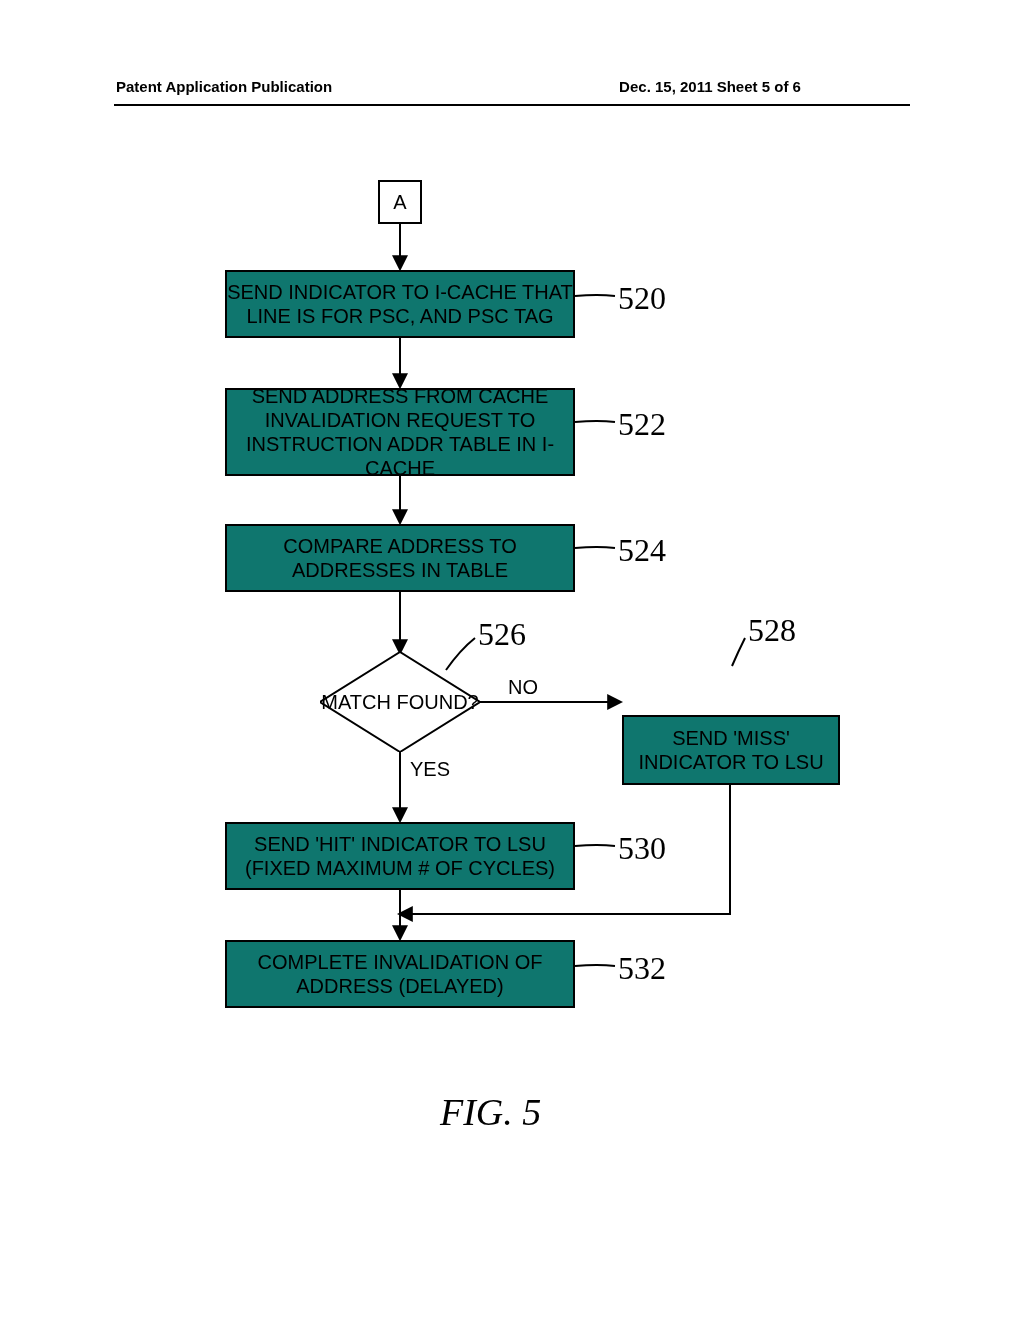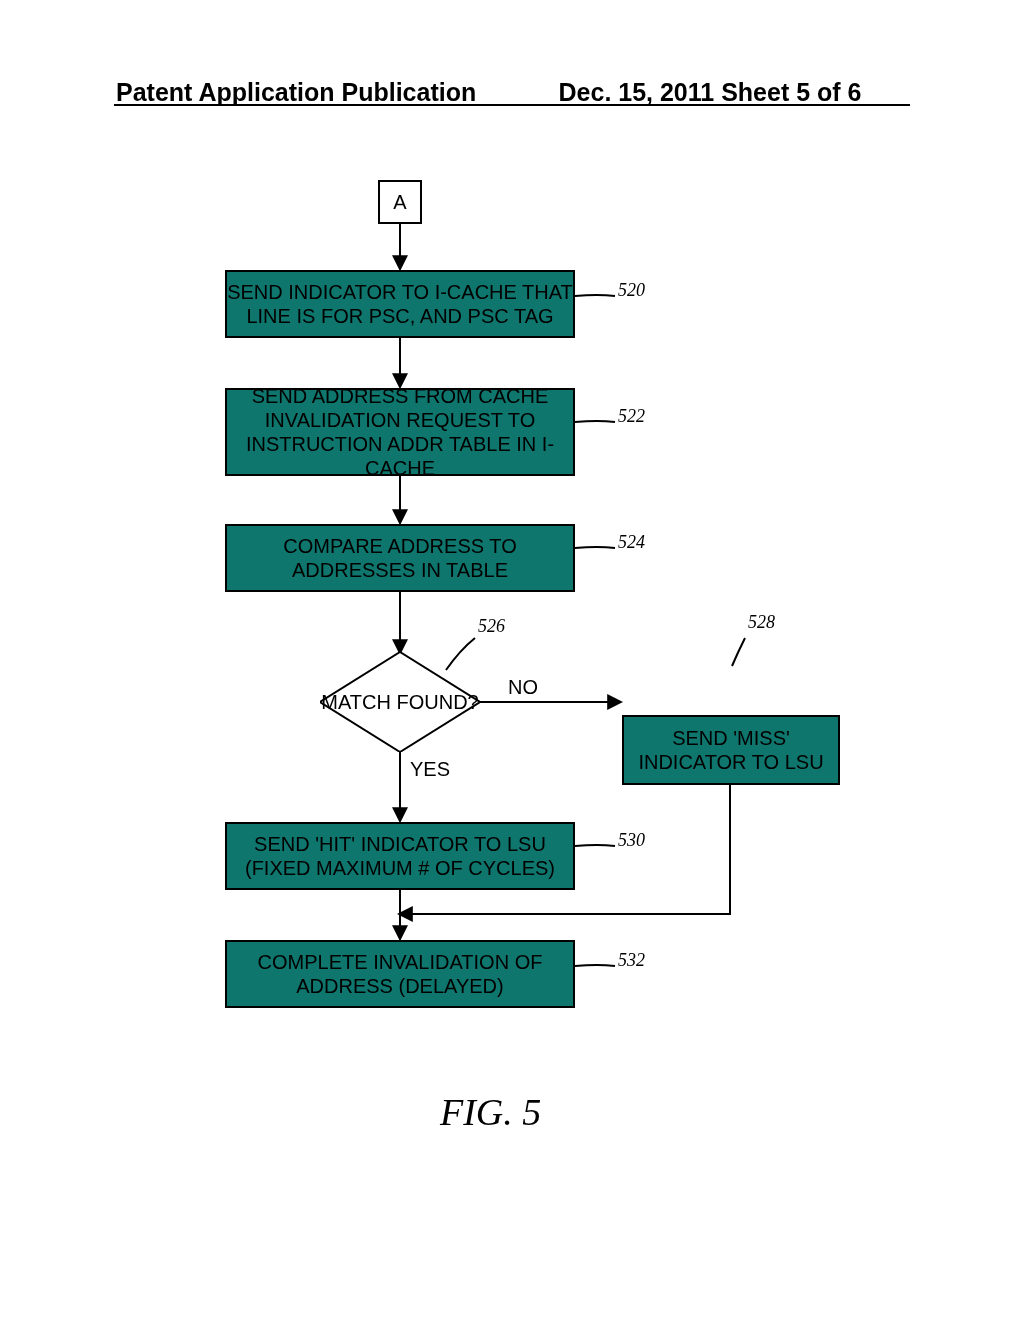--- a/index.html
+++ b/index.html
@@ -10,21 +10,21 @@
     height: 1320px;
     position: relative;
   }
   .page { width: 1024px; height: 1320px; position: relative; }
   .header {
     position: absolute;
     top: 78px;
     left: 0; right: 0;
     display: flex;
     padding: 0 116px 0 116px;
-    font-size: 25px;
+    font-size: 15px;
     font-weight: bold;
   }
   .header .left { flex: 1; text-align: left; }
   .header .center { flex: 1; text-align: center; }
   .header .right { flex: 1; text-align: right; }
   .header-rule {
     position: absolute;
     top: 104px;
     left: 114px;
     right: 114px;
@@ -64,22 +64,21 @@
   .decision svg { position: absolute; top:0; left:0; width:100%; height:100%; }
   .decision .dlabel {
     position: absolute; top:0; left:0; right:0; bottom:0;
     display:flex; flex-direction:column; align-items:center; justify-content:center;
     font-size: 20px;
   }
 
   .ref-label {
     position: absolute;
     font-family: "Comic Sans MS", "Segoe Script", cursive;
-    font-size: 18px;
-    font-style: italic;
+    font-size: 32px;
   }
   .edge-label {
     position: absolute;
     font-size: 20px;
   }
   .fig-title {
     position: absolute;
     font-family: "Comic Sans MS", "Segoe Script", cursive;
     font-size: 38px;
     font-style: italic;

